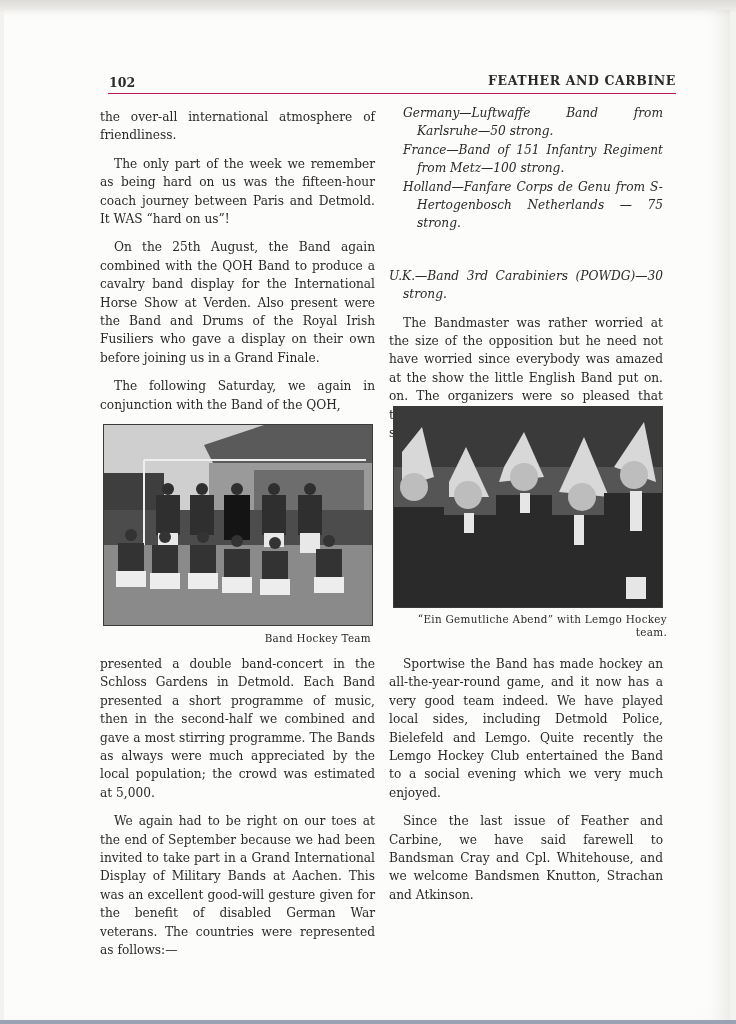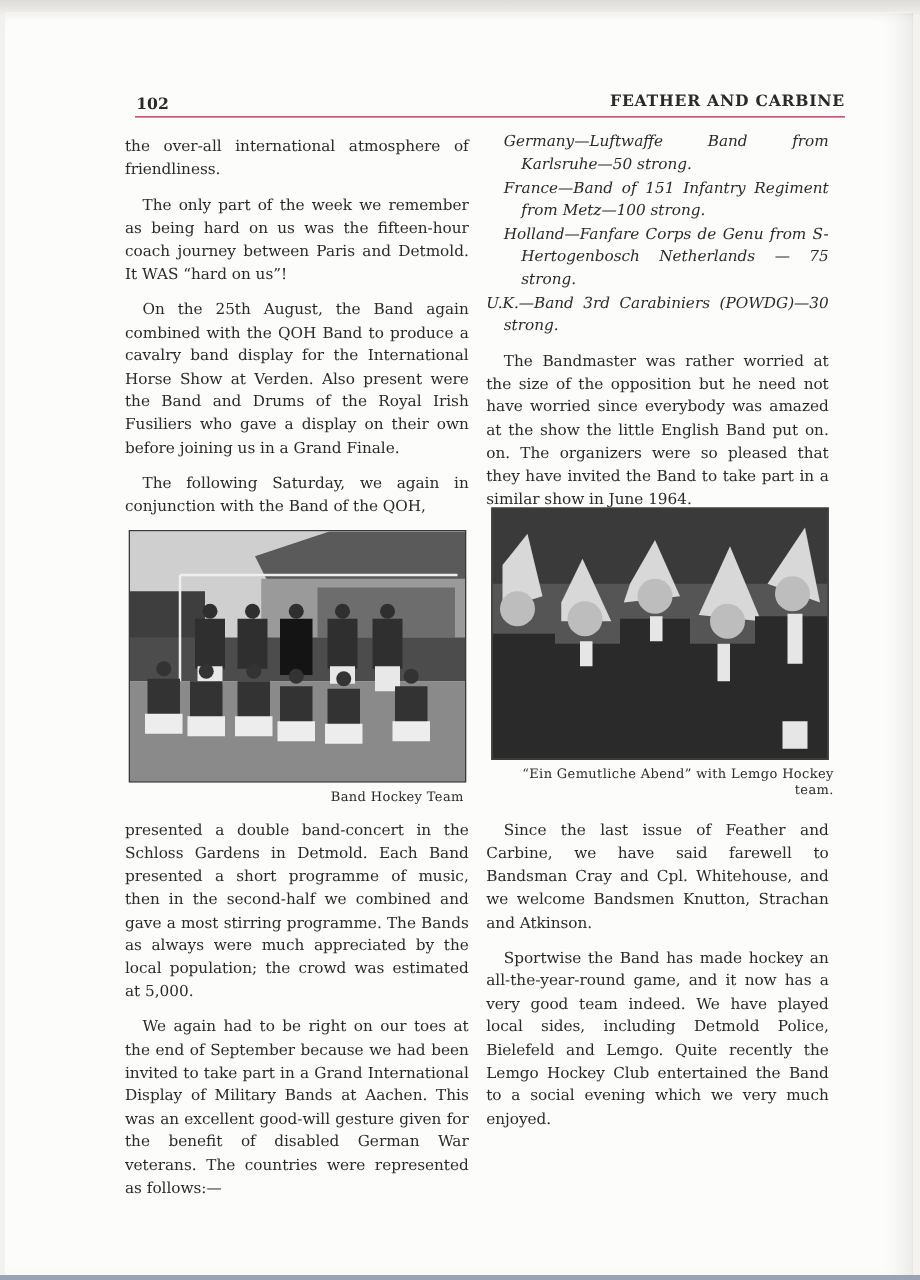--- a/index.html
+++ b/index.html
@@ -38,21 +38,21 @@
     .col {
       position: absolute; font-size: 12.2px; line-height: 18.4px;
     }
     .col p { margin: 0 0 10px 0; text-align: justify; text-indent: 14px; }
     .col p.noindent { text-indent: 0; }
     .left-top { left: 100px; top: 108px; width: 275px; }
     .right-top { left: 389px; top: 104px; width: 274px; }
     .left-bot { left: 100px; top: 655px; width: 275px; }
     .right-bot { left: 389px; top: 655px; width: 274px; }
     .country { margin: 0 0 0 14px; padding-left: 14px; text-indent: -14px; text-align: justify; font-style: italic; }
-    .country.uk { margin-left: 0; }
+    .country.uk { margin-left: 0; margin-top: 34px; }
     .bold { font-weight: normal; }
     .photo {
       position: absolute; background: #6e6e6e; overflow: hidden;
       border: 1px solid #3a3a3a;
     }
     .photo1 { left: 103px; top: 424px; width: 268px; height: 200px; background: #bdbdbd; }
     .photo2 { left: 393px; top: 406px; width: 268px; height: 200px; background: #4a4a4a; }
     .caption {
       position: absolute; font-size: 10.4px; text-align: right; line-height: 13px;
       letter-spacing: 0.3px;
@@ -177,15 +177,15 @@
   </svg>
 </div>
 <div class="caption cap2">“Ein Gemutliche Abend” with Lemgo Hockey team.</div>
 
 <div class="col left-bot">
   <p class="noindent">presented a double band-concert in the Schloss Gardens in Detmold. Each Band presented a short programme of music, then in the second-half we combined and gave a most stirring programme. The Bands as always were much appreciated by the local population; the crowd was estimated at 5,000.</p>
   <p>We again had to be right on our toes at the end of September because we had been invited to take part in a Grand International Display of Military Bands at Aachen. This was an excellent good-will gesture given for the benefit of disabled German War veterans. The countries were represented as follows:—</p>
 </div>
 
 <div class="col right-bot">
+  <p>Sportwise the Band has made hockey an all-the-year-round game, and it now has a very good team indeed. We have played local sides, including Detmold Police, Bielefeld and Lemgo. Quite recently the Lemgo Hockey Club entertained the Band to a social evening which we very much enjoyed.</p>
   <p>Since the last issue of Feather and Carbine, we have said farewell to Bandsman Cray and Cpl. Whitehouse, and we welcome Bandsmen Knutton, Strachan and Atkinson.</p>
-  <p>Sportwise the Band has made hockey an all-the-year-round game, and it now has a very good team indeed. We have played local sides, including Detmold Police, Bielefeld and Lemgo. Quite recently the Lemgo Hockey Club entertained the Band to a social evening which we very much enjoyed.</p>
 </div>
 
 </body></html>

